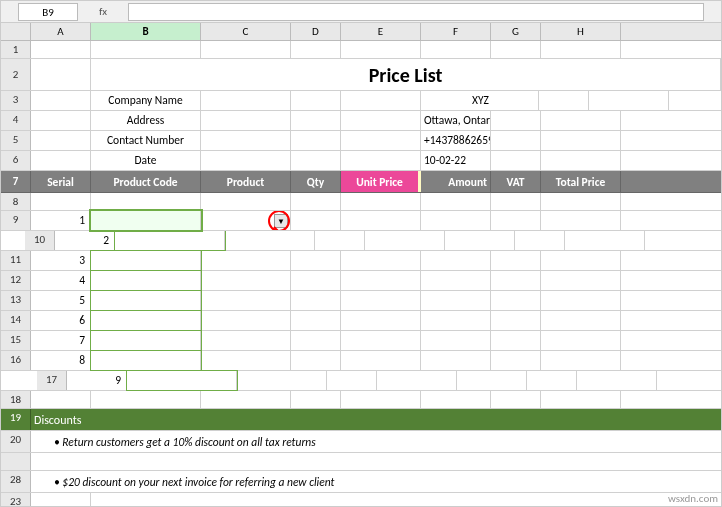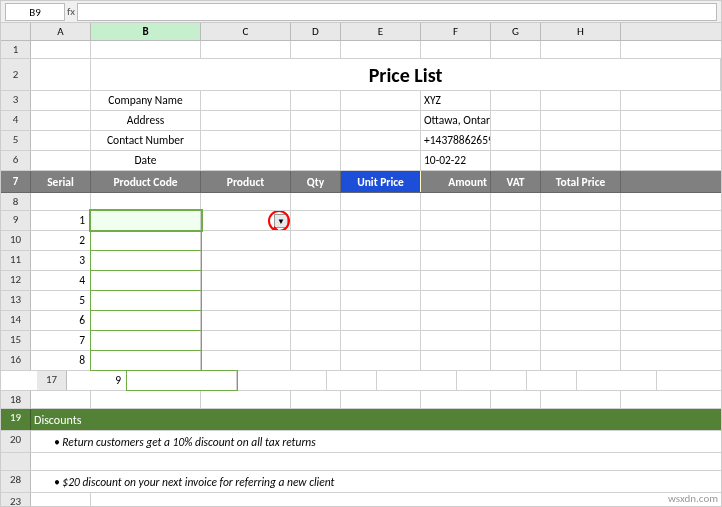--- a/index.html
+++ b/index.html
@@ -20,22 +20,22 @@
       border: 1px solid #ccc;
     }
 
     
     .formula-bar {
       display: flex;
       align-items: center;
       height: 22px;
       background: #f0f0f0;
       border-bottom: 1px solid #ccc;
-      padding: 0 4px;
-      gap: 2px;
+      padding: 0 17px;
+      gap: 21px;
     }
     .name-box {
       width: 60px;
       height: 18px;
       border: 1px solid #bbb;
       background: #fff;
       font-size: 11px;
       text-align: center;
       line-height: 18px;
     }
@@ -280,21 +280,21 @@
         </div>
       </div>
 
       <div class="row row-info">
         <div class="row-num">3</div>
         <div class="cell col-a"></div>
         <div class="cell col-b cell-label" style="text-align:center;">Company Name</div>
         <div class="cell col-c"></div>
         <div class="cell col-d"></div>
         <div class="cell col-e"></div>
-        <div class="cell col-f cell-value" style="text-align:left;">XYZ</div>
+        <div class="cell col-f cell-value" style="text-align:left;margin-left:48px;">XYZ</div>
         <div class="cell col-g"></div>
         <div class="cell col-h"></div>
       </div>
 
       <div class="row row-info">
         <div class="row-num">4</div>
         <div class="cell col-a"></div>
         <div class="cell col-b cell-label" style="text-align:center;">Address</div>
         <div class="cell col-c"></div>
         <div class="cell col-d"></div>
@@ -327,21 +327,21 @@
         <div class="cell col-g"></div>
         <div class="cell col-h"></div>
       </div>
 
       <div class="row row-7">
         <div class="row-num" style="line-height:22px;">7</div>
         <div class="cell col-a" style="text-align:center;line-height:22px;color:#fff;font-weight:bold;background:#808080;border-right:1px solid #666;">Serial</div>
         <div class="cell col-b" style="text-align:center;line-height:22px;color:#fff;font-weight:bold;background:#808080;border-right:1px solid #666;">Product Code</div>
         <div class="cell col-c" style="text-align:center;line-height:22px;color:#fff;font-weight:bold;background:#808080;border-right:1px solid #666;">Product</div>
         <div class="cell col-d" style="text-align:center;line-height:22px;color:#fff;font-weight:bold;background:#808080;border-right:1px solid #666;">Qty</div>
-        <div class="cell col-e" style="text-align:center;line-height:22px;color:#fff;font-weight:bold;background:#1d4ed8;border-right:1px solid #fef9c3;">Unit Price</div>
+        <div class="cell col-e" style="text-align:center;line-height:22px;color:#fff;font-weight:bold;background:#ec4899;border-right:3px solid #fef9c3;">Unit Price</div>
         <div class="cell col-f" style="text-align:right;line-height:22px;color:#fff;font-weight:bold;background:#808080;border-right:1px solid #666;">Amount</div>
         <div class="cell col-g" style="text-align:center;line-height:22px;color:#fff;font-weight:bold;background:#808080;border-right:1px solid #666;">VAT</div>
         <div class="cell col-h" style="text-align:center;line-height:22px;color:#fff;font-weight:bold;background:#808080;border-right:1px solid #666;">Total Price</div>
       </div>
 
       <div class="row" style="height:18px;">
         <div class="row-num">8</div>
         <div class="cell col-a"></div>
         <div class="cell col-b"></div>
         <div class="cell col-c"></div>
@@ -379,21 +379,21 @@
             
           </div>
         </div>
         <div class="cell col-d"></div>
         <div class="cell col-e"></div>
         <div class="cell col-f"></div>
         <div class="cell col-g"></div>
         <div class="cell col-h"></div>
       </div>
 
-      <div class="row data-row" style="height:20px;">
+      <div class="row data-row" style="height:20px;padding-left:24px;">
         <div class="row-num">10</div>
         <div class="cell col-a" style="text-align:right;padding-right:5px;">2</div>
         <div class="cell col-b" style="outline:1px solid #70ad47;"></div>
         <div class="cell col-c"></div>
         <div class="cell col-d"></div>
         <div class="cell col-e"></div>
         <div class="cell col-f"></div>
         <div class="cell col-g"></div>
         <div class="cell col-h"></div>
       </div>

